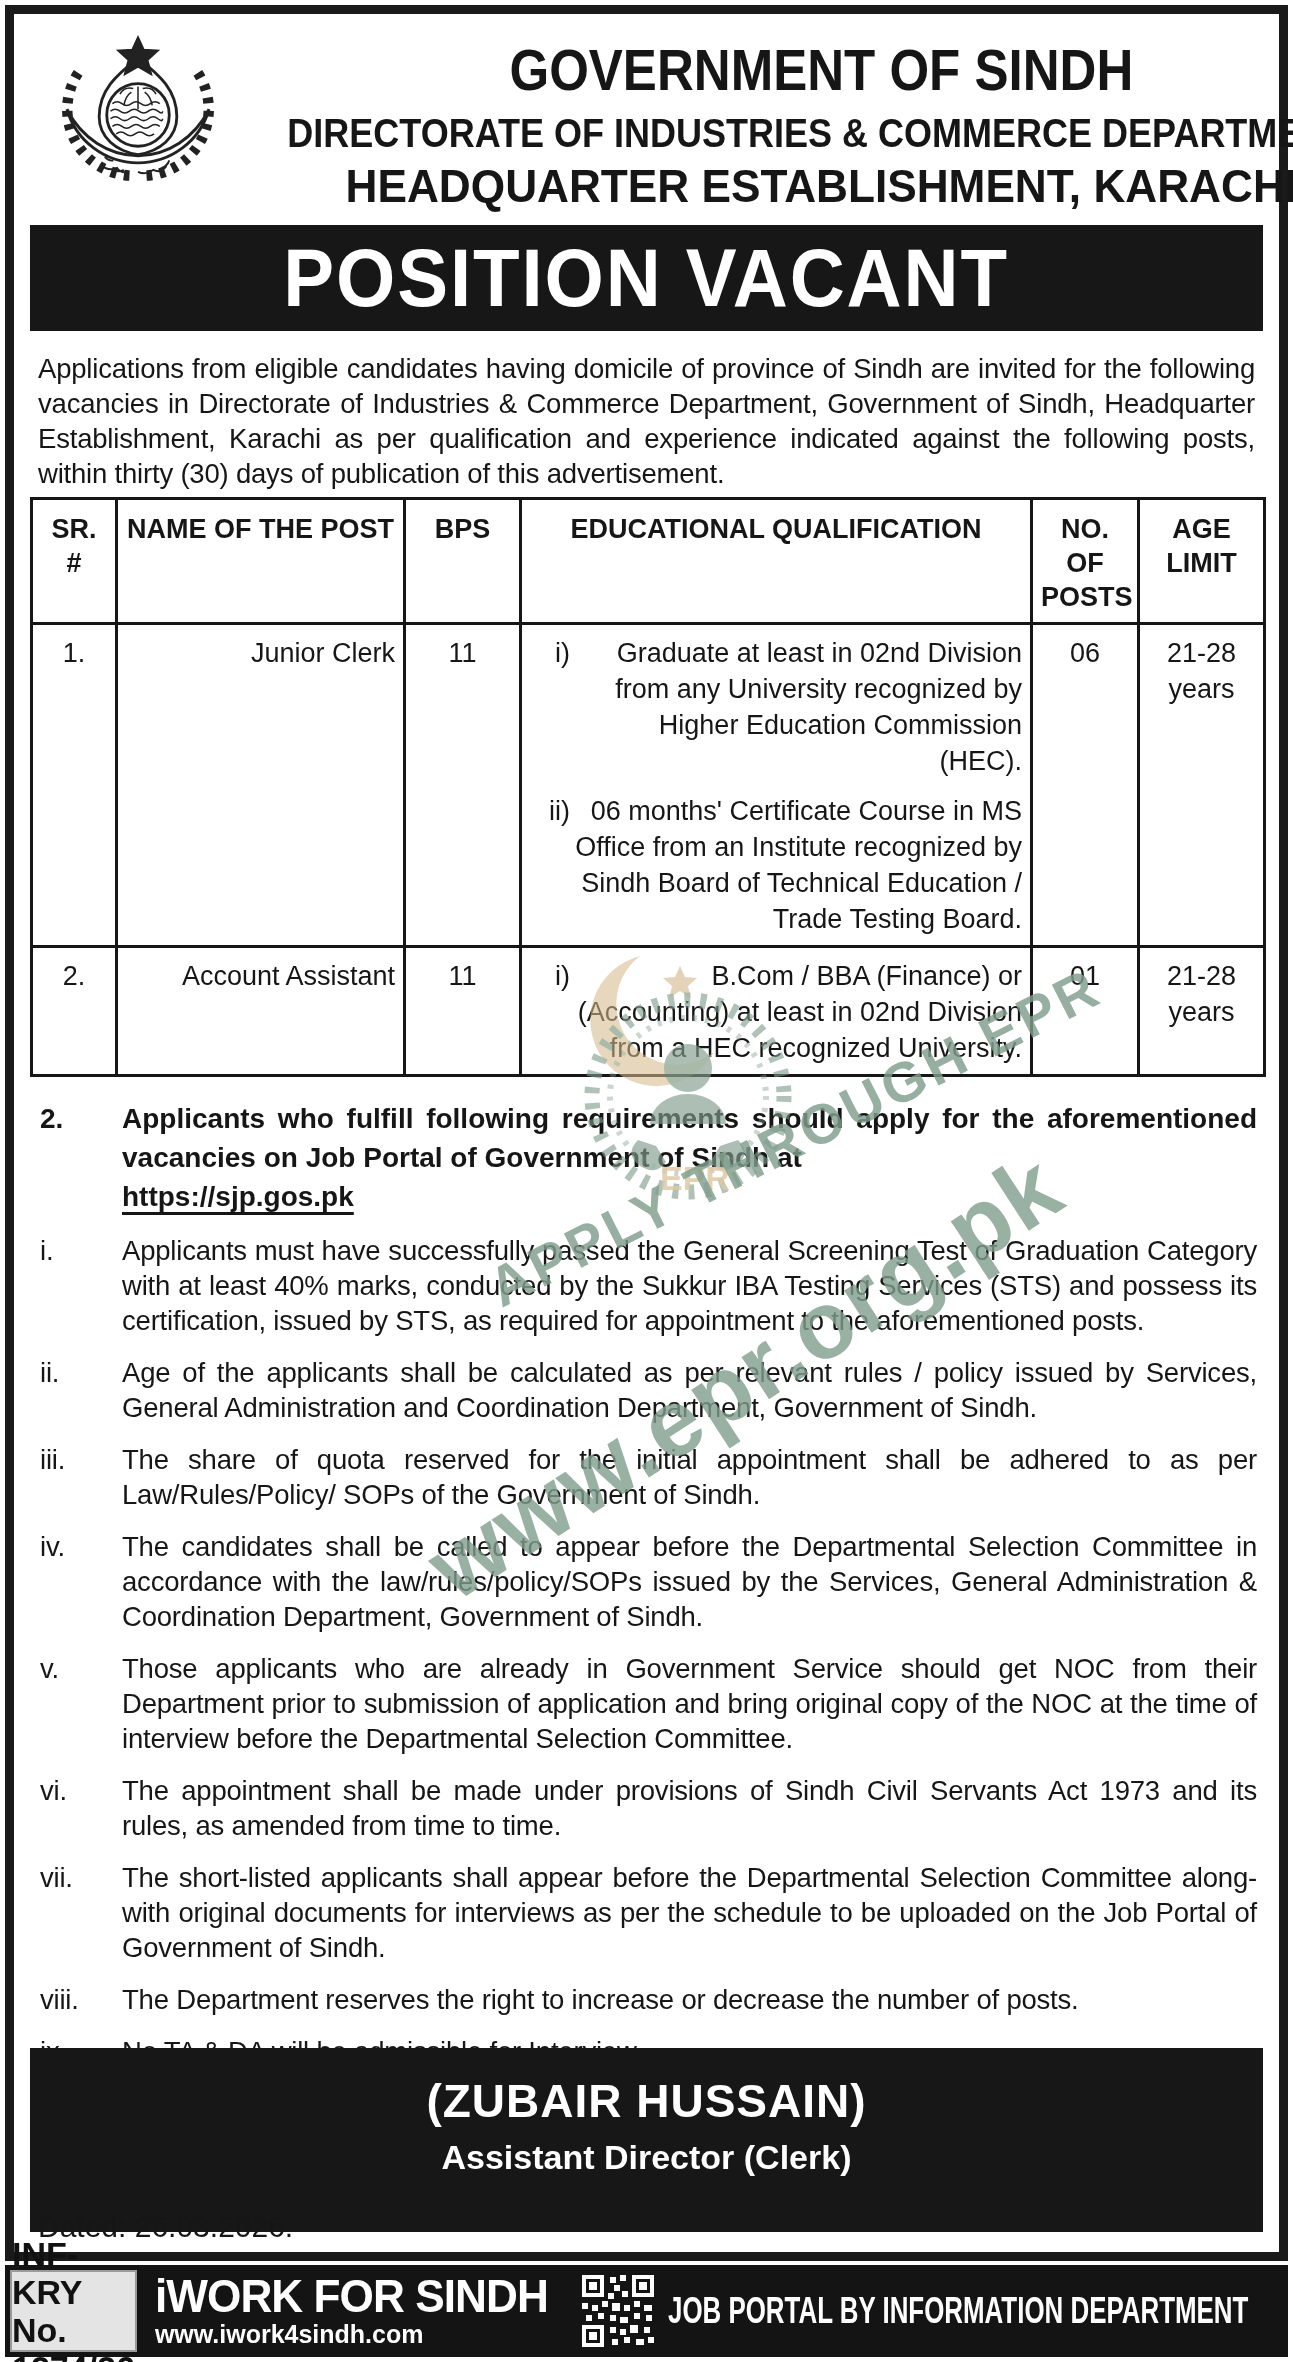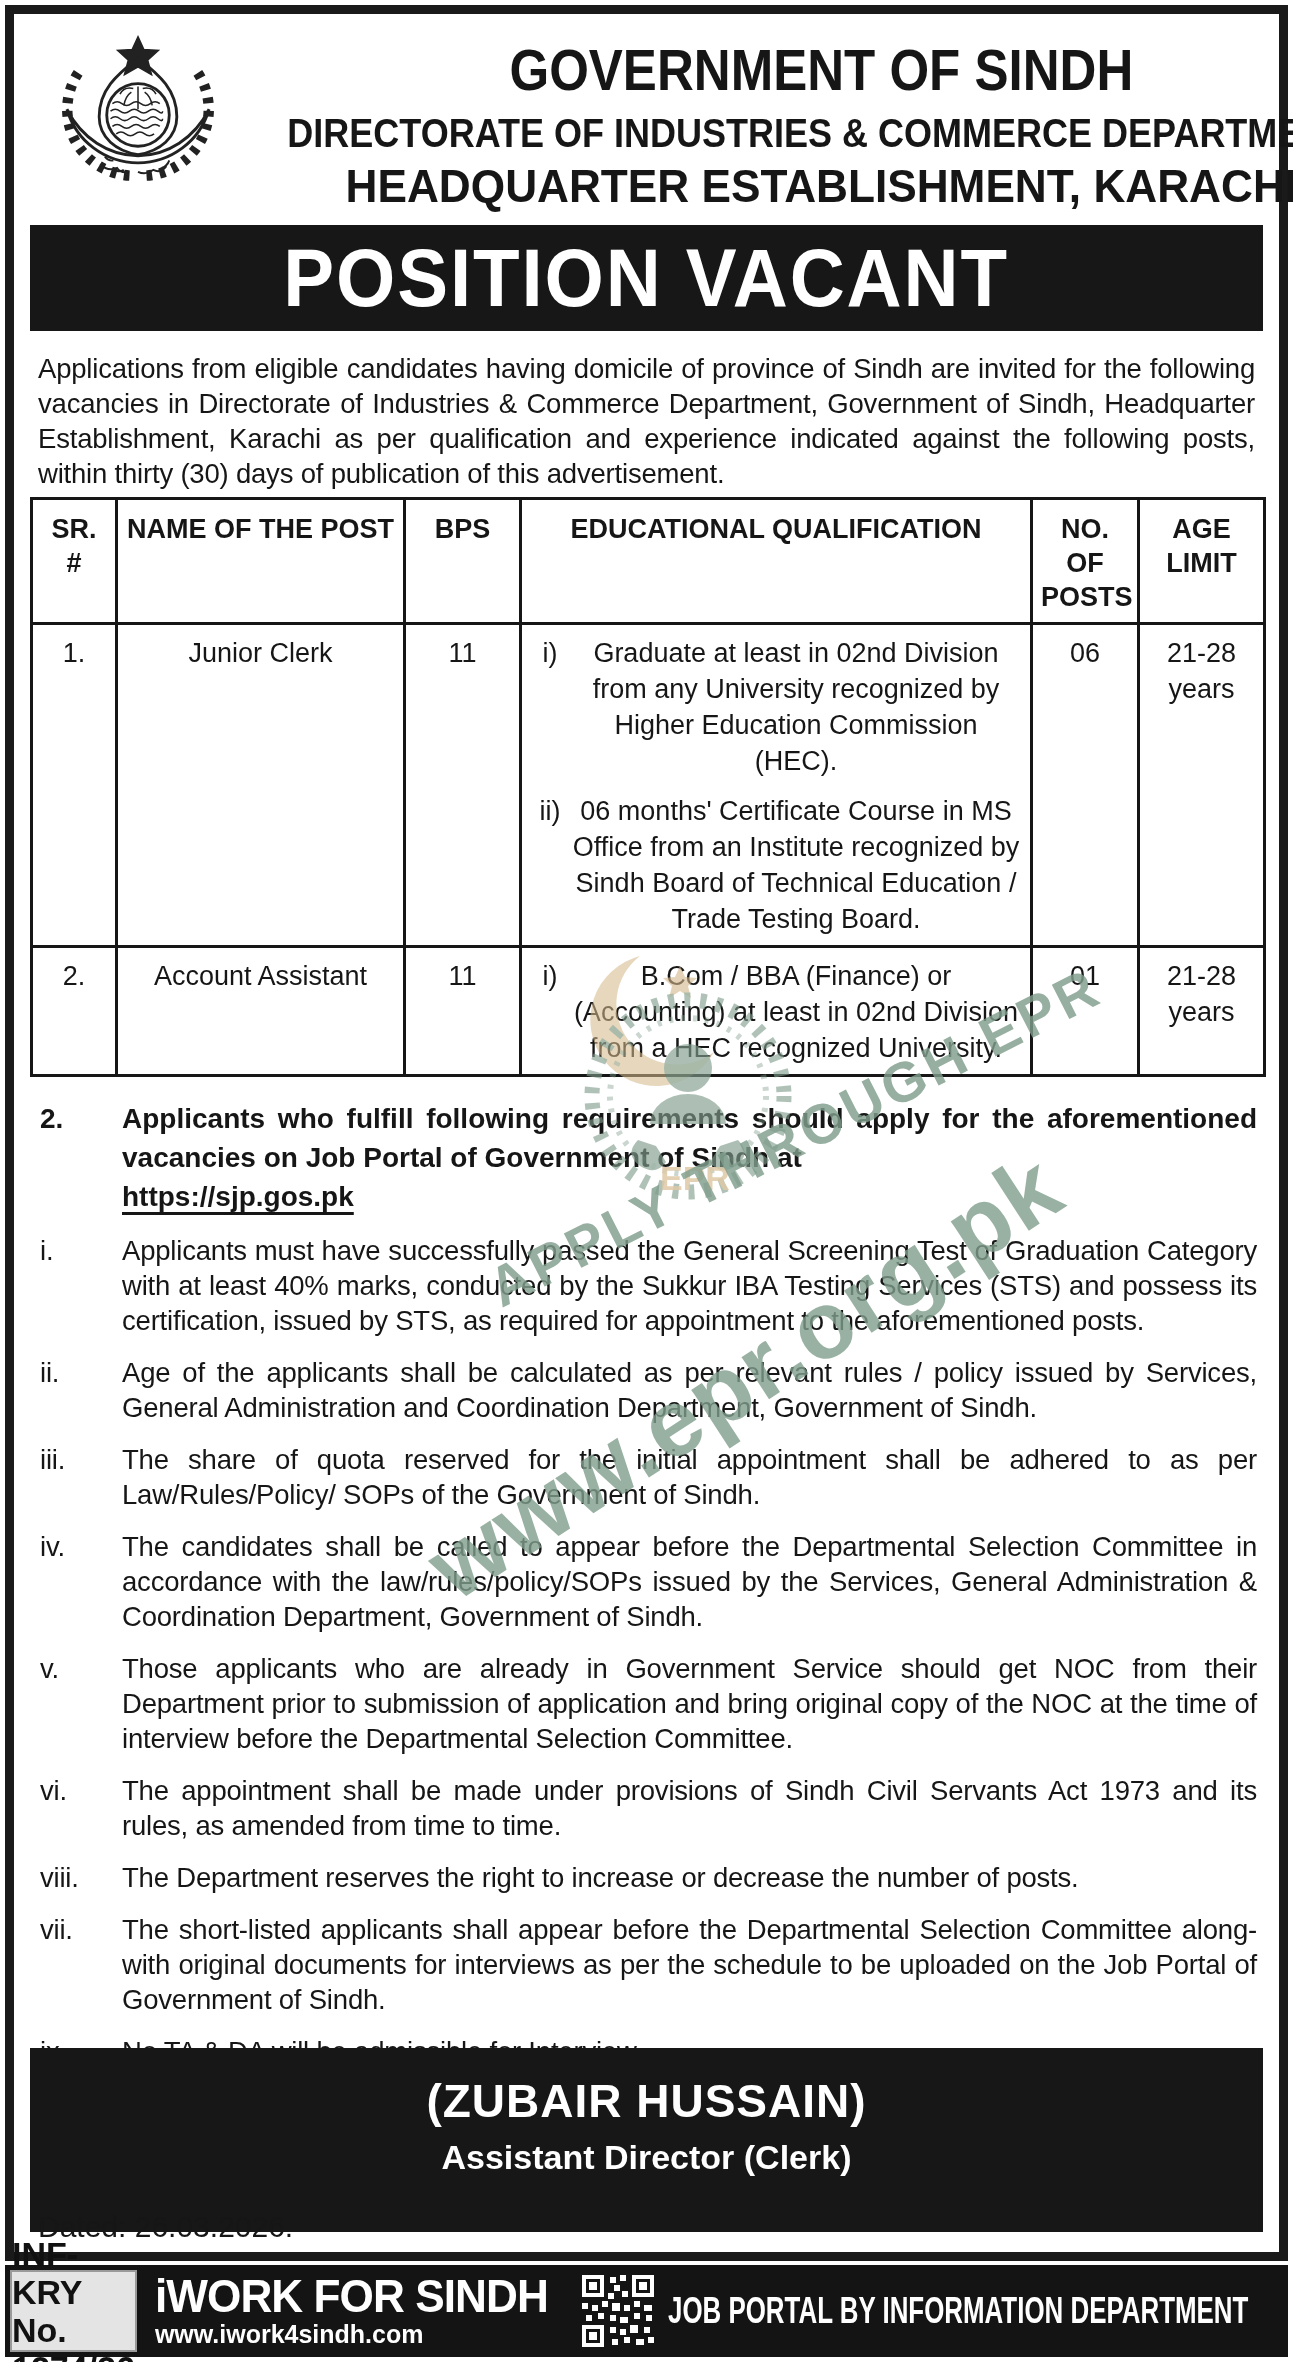--- a/index.html
+++ b/index.html
@@ -21,21 +21,21 @@
   .banner { margin-top:12px; background:#171717; height:106px; display:flex; align-items:center; justify-content:center; }
   .banner span { color:#fff; font-weight:bold; font-size:82px; letter-spacing:2px; transform:scaleX(0.93); white-space:nowrap; }
 
   
   .intro { margin-top:20px; padding:0 8px; font-size:27.5px; line-height:35px; text-align:justify; letter-spacing:-0.2px; }
 
   
   table.vacancy { margin-top:6px; width:1233px; border-collapse:collapse; table-layout:fixed; }
   table.vacancy th, table.vacancy td { border:3px solid #161616; vertical-align:top; font-size:27px; padding:10px 8px 8px; }
   table.vacancy th { font-weight:bold; text-align:center; line-height:34px; padding-top:12px; }
-  th.left, td.left { text-align:center; padding-left:20px; }
+  th.left, td.left { text-align:right; padding-left:20px; }
   td.center { text-align:center; }
   td.mid { vertical-align:middle; text-align:center; }
   .qual-item { display:flex; margin-bottom:14px; line-height:36px; }
   .qual-item:last-child { margin-bottom:0; }
   .qual-marker { flex:0 0 40px; }
   .qual-text { flex:1; }
   .cell-pad { line-height:36px; }
 
   
   .hang { position:relative; padding-left:92px; padding-right:6px; }
@@ -187,26 +187,26 @@
     </div>
     <div class="cond hang">
       <span class="num">v.</span>
       <span>Those applicants who are already in Government Service should get NOC from their Department prior to submission of application and bring original copy of the NOC at the time of interview before the Departmental Selection Committee.</span>
     </div>
     <div class="cond hang">
       <span class="num">vi.</span>
       <span>The appointment shall be made under provisions of Sindh Civil Servants Act 1973 and its rules, as amended from time to time.</span>
     </div>
     <div class="cond hang">
+      <span class="num">vii.</span>
+      <span>The short-listed applicants shall appear before the Departmental Selection Committee along-with original documents for interviews as per the schedule to be uploaded on the Job Portal of Government of Sindh.</span>
+    </div>
+    <div class="cond hang">
       <span class="num">viii.</span>
       <span>The Department reserves the right to increase or decrease the number of posts.</span>
-    </div>
-    <div class="cond hang">
-      <span class="num">vii.</span>
-      <span>The short-listed applicants shall appear before the Departmental Selection Committee along-with original documents for interviews as per the schedule to be uploaded on the Job Portal of Government of Sindh.</span>
     </div>
     <div class="cond hang">
       <span class="num">ix.</span>
       <span>No TA &amp; DA will be admissible for Interview.</span>
     </div>
   </div>
 
   <div class="sig-box">
     <div class="sig-name">(ZUBAIR HUSSAIN)</div>
     <div class="sig-desig">Assistant Director (Clerk)</div>

